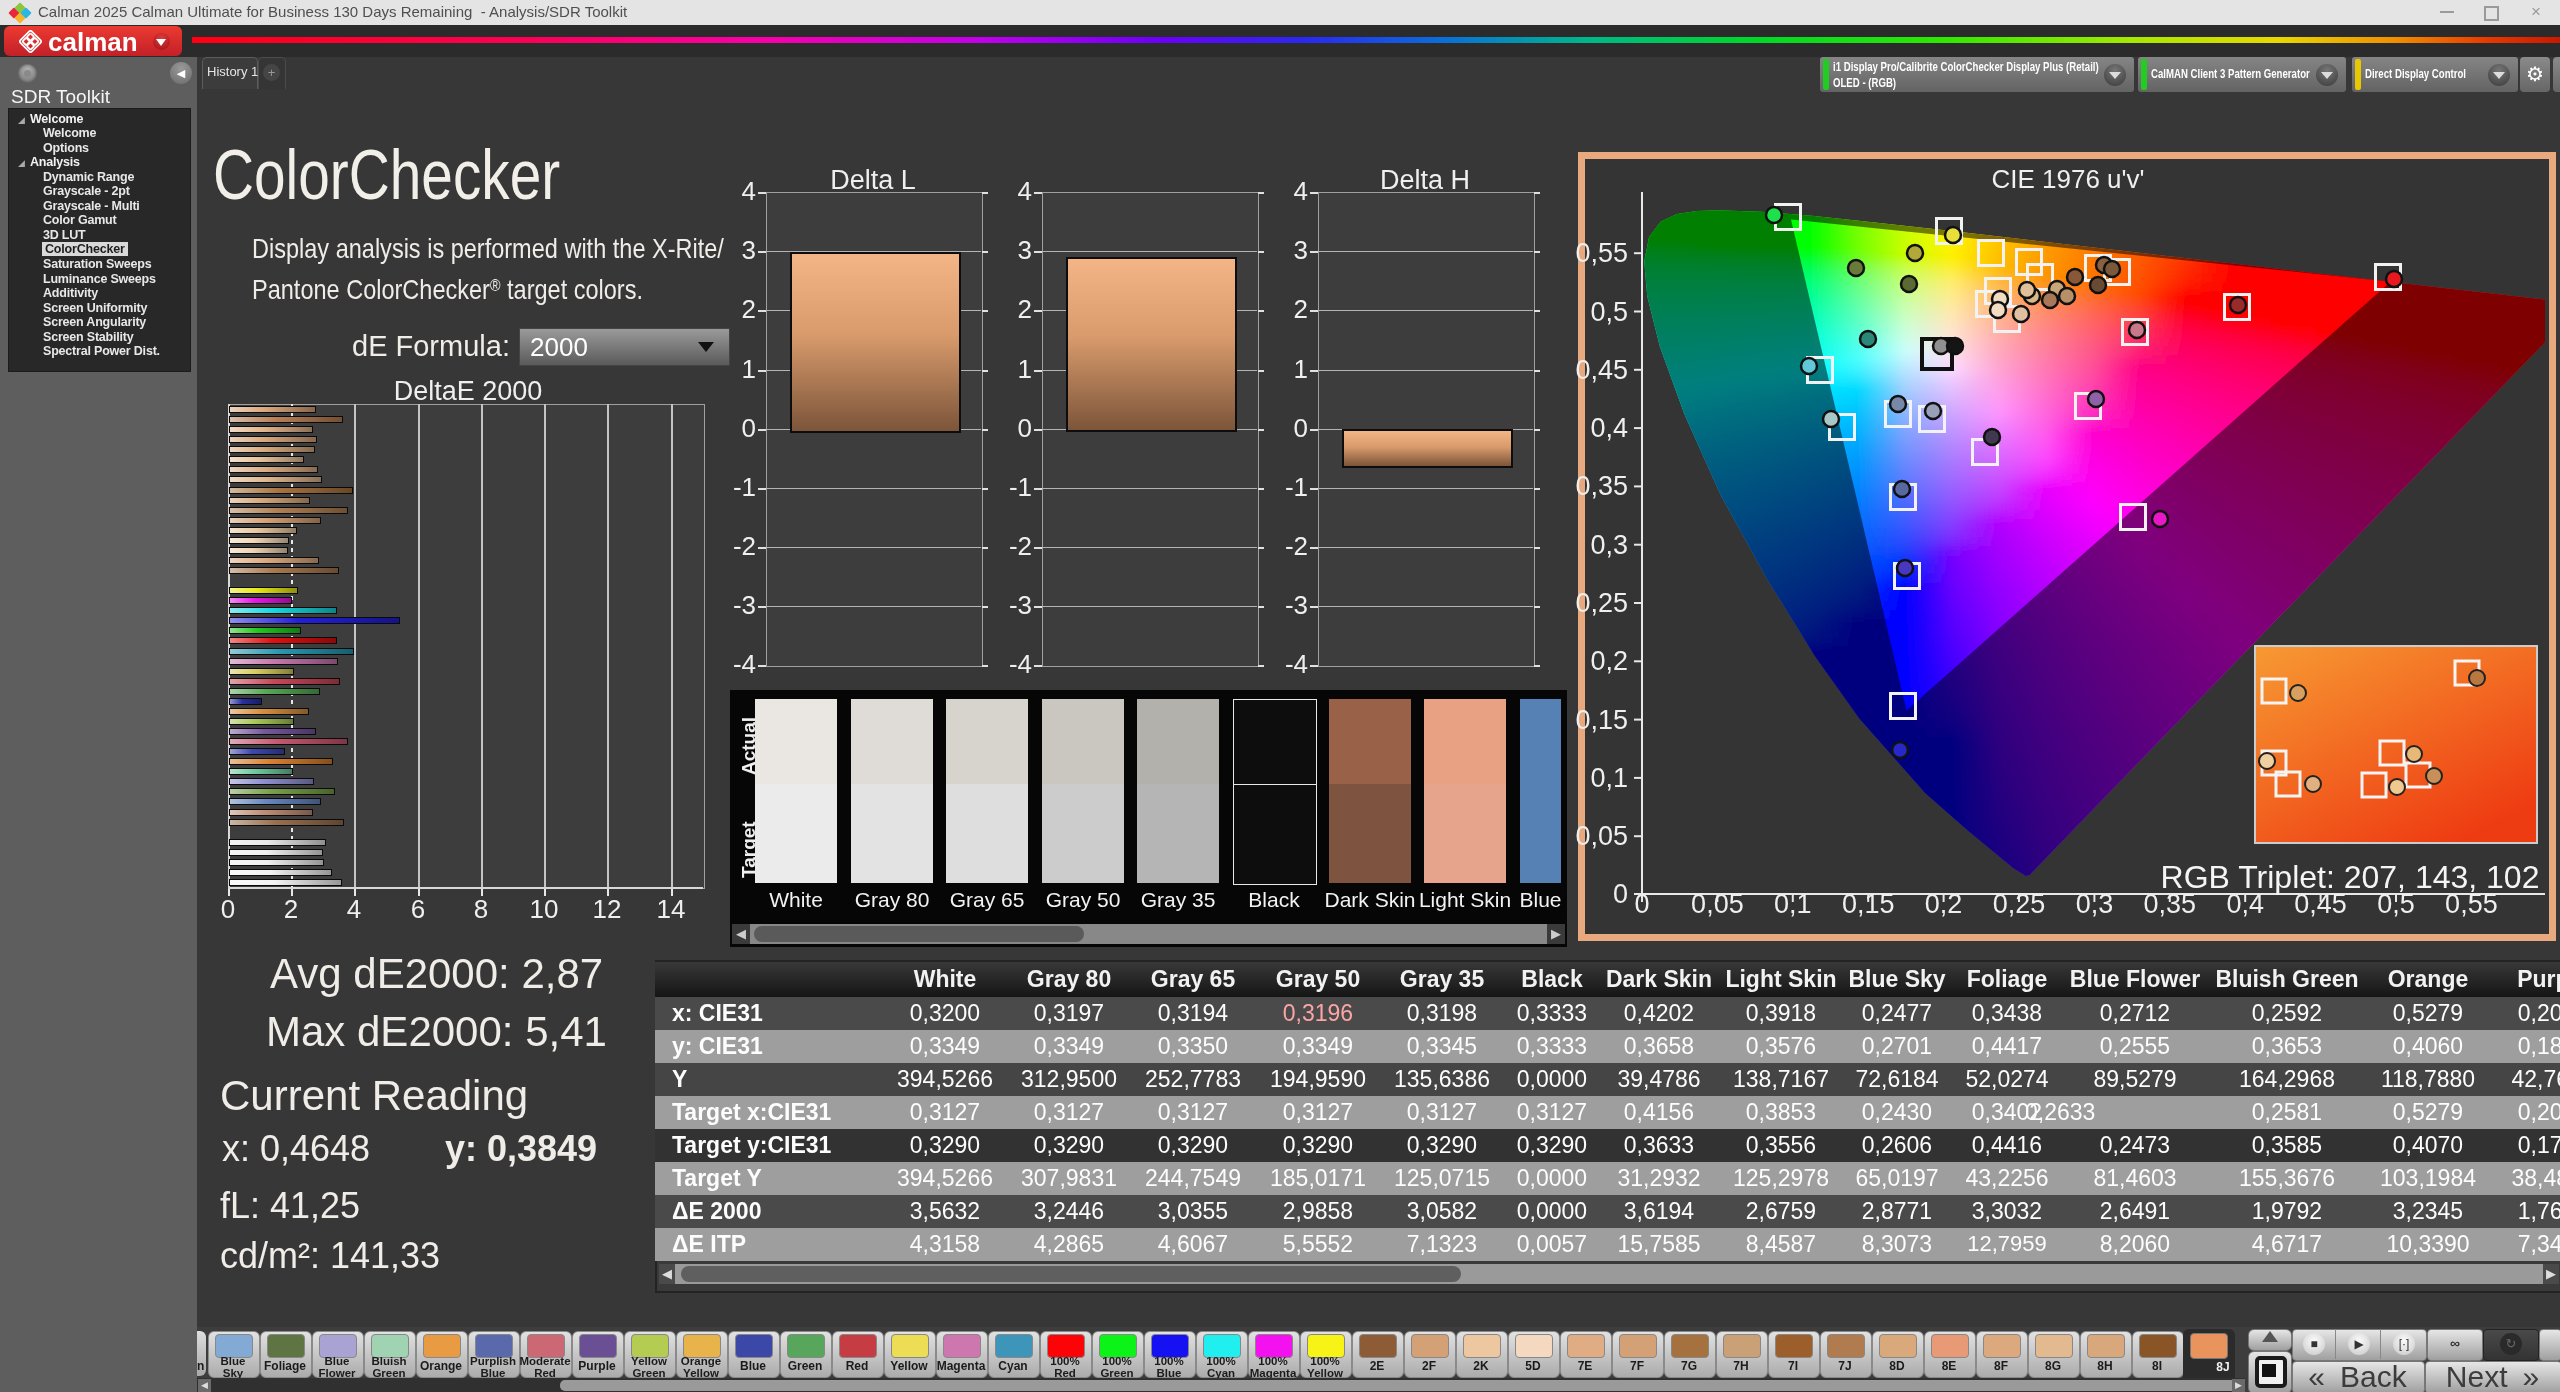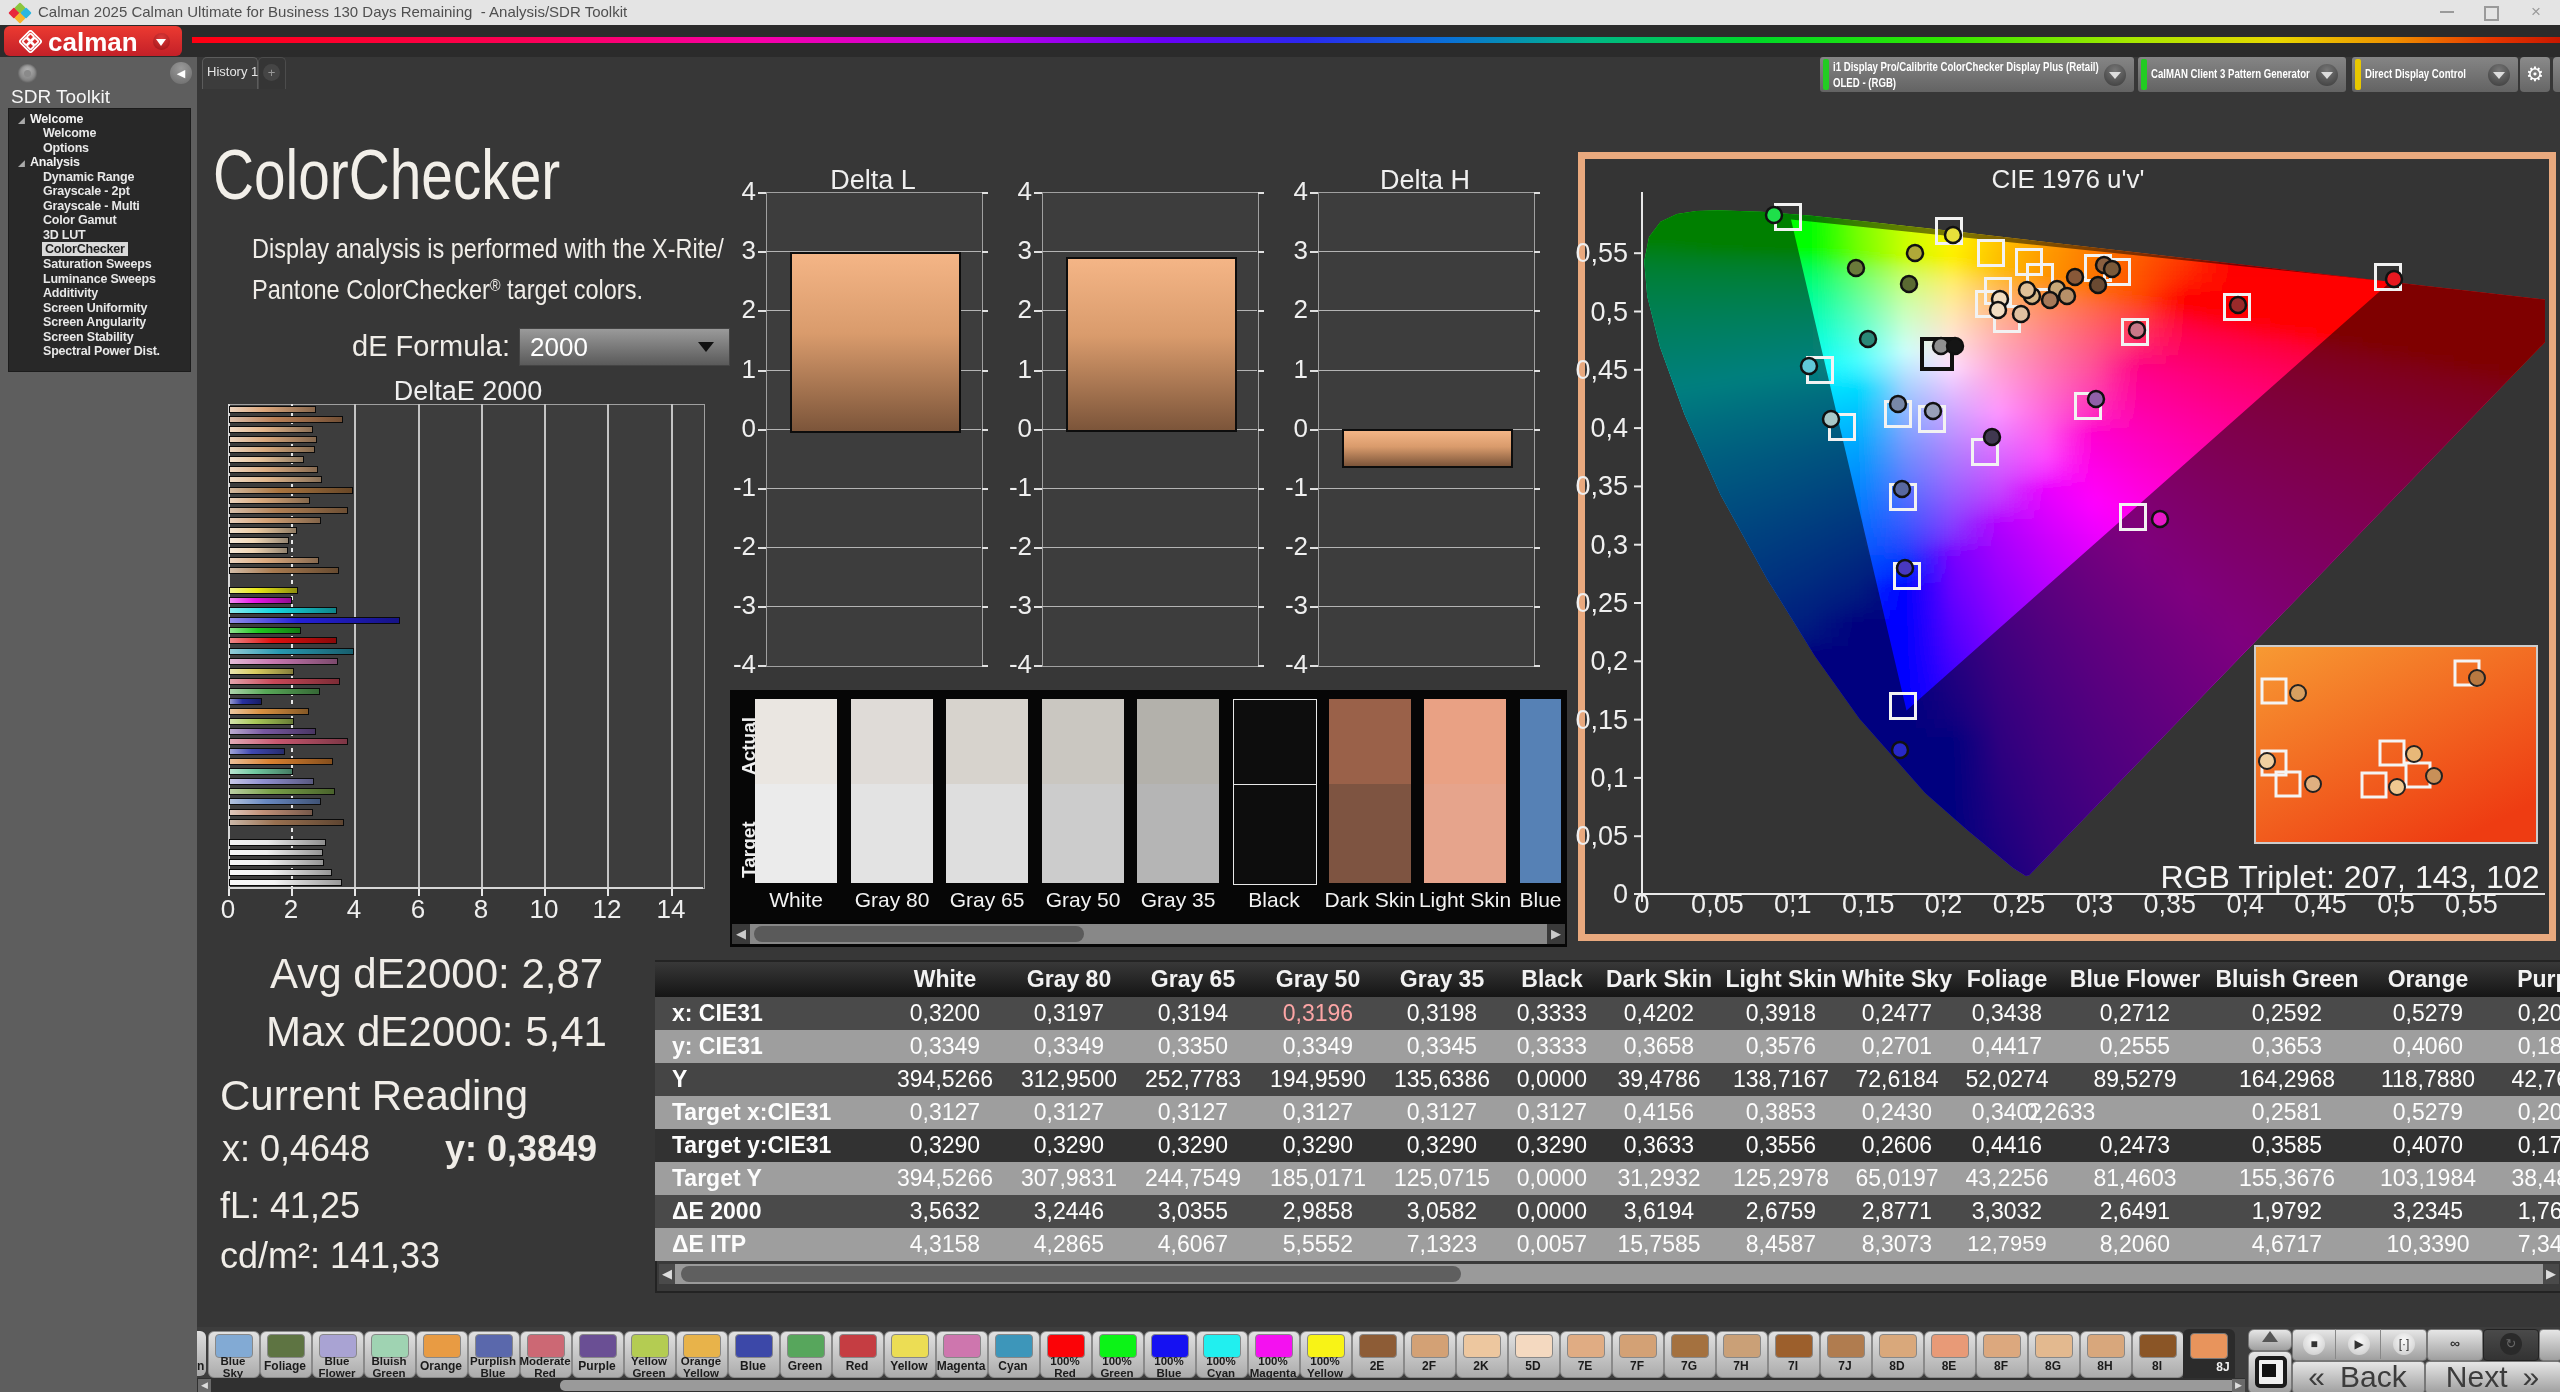--- a/index.html
+++ b/index.html
@@ -307,21 +307,21 @@
 <div style="position:absolute;left:655px;top:960px;width:1905px;height:329px;background:#3a3a3a;border:2px solid #232323;"></div>
 <div style="position:absolute;left:655px;top:962px;width:1905px;height:35px;background:linear-gradient(180deg,#383838,#151515);"></div>
 <div style="position:absolute;left:945px;top:966px;width:220px;margin-left:-110px;text-align:center;font-size:23px;font-weight:bold;color:#f2f2f2;">White</div>
 <div style="position:absolute;left:1069px;top:966px;width:220px;margin-left:-110px;text-align:center;font-size:23px;font-weight:bold;color:#f2f2f2;">Gray 80</div>
 <div style="position:absolute;left:1193px;top:966px;width:220px;margin-left:-110px;text-align:center;font-size:23px;font-weight:bold;color:#f2f2f2;">Gray 65</div>
 <div style="position:absolute;left:1318px;top:966px;width:220px;margin-left:-110px;text-align:center;font-size:23px;font-weight:bold;color:#f2f2f2;">Gray 50</div>
 <div style="position:absolute;left:1442px;top:966px;width:220px;margin-left:-110px;text-align:center;font-size:23px;font-weight:bold;color:#f2f2f2;">Gray 35</div>
 <div style="position:absolute;left:1552px;top:966px;width:220px;margin-left:-110px;text-align:center;font-size:23px;font-weight:bold;color:#f2f2f2;">Black</div>
 <div style="position:absolute;left:1659px;top:966px;width:220px;margin-left:-110px;text-align:center;font-size:23px;font-weight:bold;color:#f2f2f2;">Dark Skin</div>
 <div style="position:absolute;left:1781px;top:966px;width:220px;margin-left:-110px;text-align:center;font-size:23px;font-weight:bold;color:#f2f2f2;">Light Skin</div>
-<div style="position:absolute;left:1897px;top:966px;width:220px;margin-left:-110px;text-align:center;font-size:23px;font-weight:bold;color:#f2f2f2;">White Sky</div>
+<div style="position:absolute;left:1897px;top:966px;width:220px;margin-left:-110px;text-align:center;font-size:23px;font-weight:bold;color:#f2f2f2;">Blue Sky</div>
 <div style="position:absolute;left:2007px;top:966px;width:220px;margin-left:-110px;text-align:center;font-size:23px;font-weight:bold;color:#f2f2f2;">Foliage</div>
 <div style="position:absolute;left:2135px;top:966px;width:220px;margin-left:-110px;text-align:center;font-size:23px;font-weight:bold;color:#f2f2f2;">Blue Flower</div>
 <div style="position:absolute;left:2287px;top:966px;width:220px;margin-left:-110px;text-align:center;font-size:23px;font-weight:bold;color:#f2f2f2;">Bluish Green</div>
 <div style="position:absolute;left:2428px;top:966px;width:220px;margin-left:-110px;text-align:center;font-size:23px;font-weight:bold;color:#f2f2f2;">Orange</div>
 <div style="position:absolute;left:2553px;top:966px;width:220px;margin-left:-110px;text-align:center;font-size:23px;font-weight:bold;color:#f2f2f2;">Purple</div>
 <div style="position:absolute;left:655px;top:997px;width:1905px;height:33px;background:#4a4a4a;"></div>
 <div style="position:absolute;left:672px;top:1000px;font-size:23px;font-weight:bold;color:#fdfdfd;">x: CIE31</div>
 <div style="position:absolute;left:945px;top:1000px;width:220px;margin-left:-110px;text-align:center;font-size:23px;color:#fdfdfd;">0,3200</div>
 <div style="position:absolute;left:1069px;top:1000px;width:220px;margin-left:-110px;text-align:center;font-size:23px;color:#fdfdfd;">0,3197</div>
 <div style="position:absolute;left:1193px;top:1000px;width:220px;margin-left:-110px;text-align:center;font-size:23px;color:#fdfdfd;">0,3194</div>

